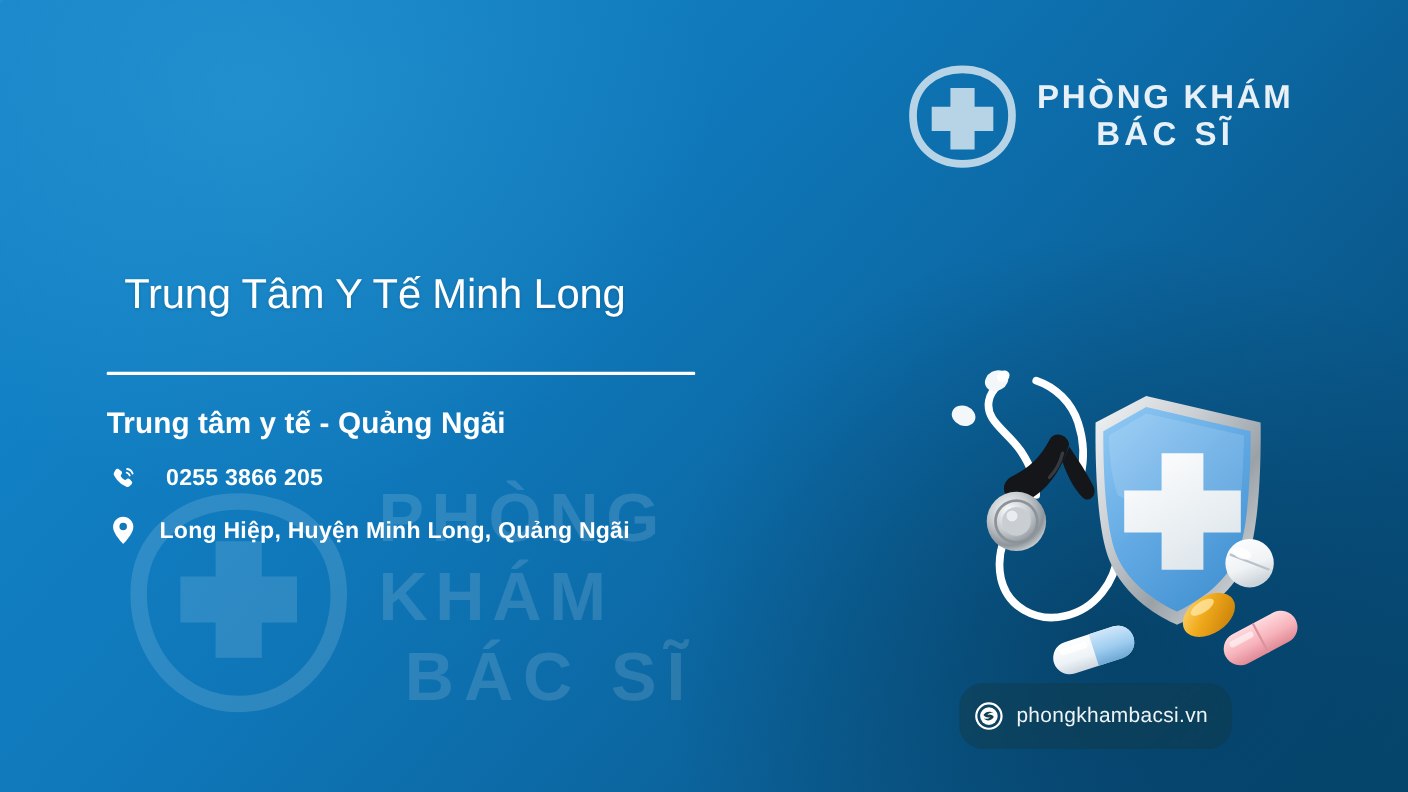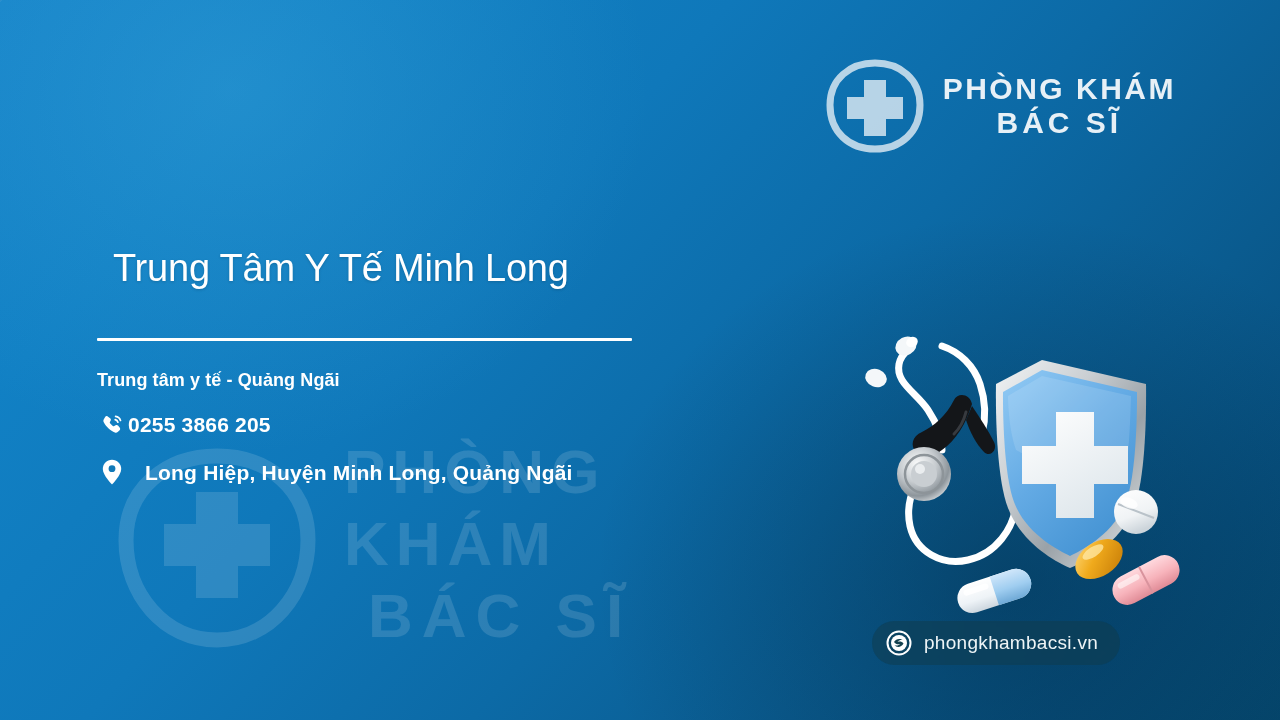--- a/index.html
+++ b/index.html
@@ -113,21 +113,21 @@
   }
   .divider {
     width: 535px;
     height: 3px;
     background: #ffffff;
     margin: 48px 0 0 0;
     border-radius: 1px;
   }
   .subtitle {
     color: #ffffff;
-    font-size: 18px;
+    font-size: 27px;
     font-weight: 700;
     margin: 29px 0 0 0;
     letter-spacing: 0.1px;
   }
   .info-row {
     display: flex;
     align-items: center;
     margin-top: 22px;
   }
   .info-row.addr { margin-top: 22px; align-items: flex-end; }
@@ -135,41 +135,41 @@
     width: 30px;
     flex: 0 0 30px;
     display: flex;
     align-items: center;
     justify-content: center;
   }
   .info-text {
     color: #ffffff;
     font-size: 21px;
     font-weight: 700;
-    margin-left: 1px;
+    margin-left: 24px;
     letter-spacing: 0.2px;
     white-space: nowrap;
   }
   .info-text.addr { margin-left: 18px; font-size: 21px; }
 
   
   .illus {
     position: absolute;
     left: 846px;
     top: 322px;
     width: 336px;
     height: 296px;
   }
 
   
   .url-badge {
     position: absolute;
     left: 872px;
     top: 621px;
-    height: 44px;
+    height: 60px;
     display: flex;
     align-items: center;
     padding: 0 22px 0 14px;
     border-radius: 22px;
     background: rgba(16,58,74,0.48);
     backdrop-filter: blur(1px);
   }
   .url-badge .globe { width: 26px; height: 26px; flex: 0 0 26px; }
   .url-text {
     color: #eef4f6;

